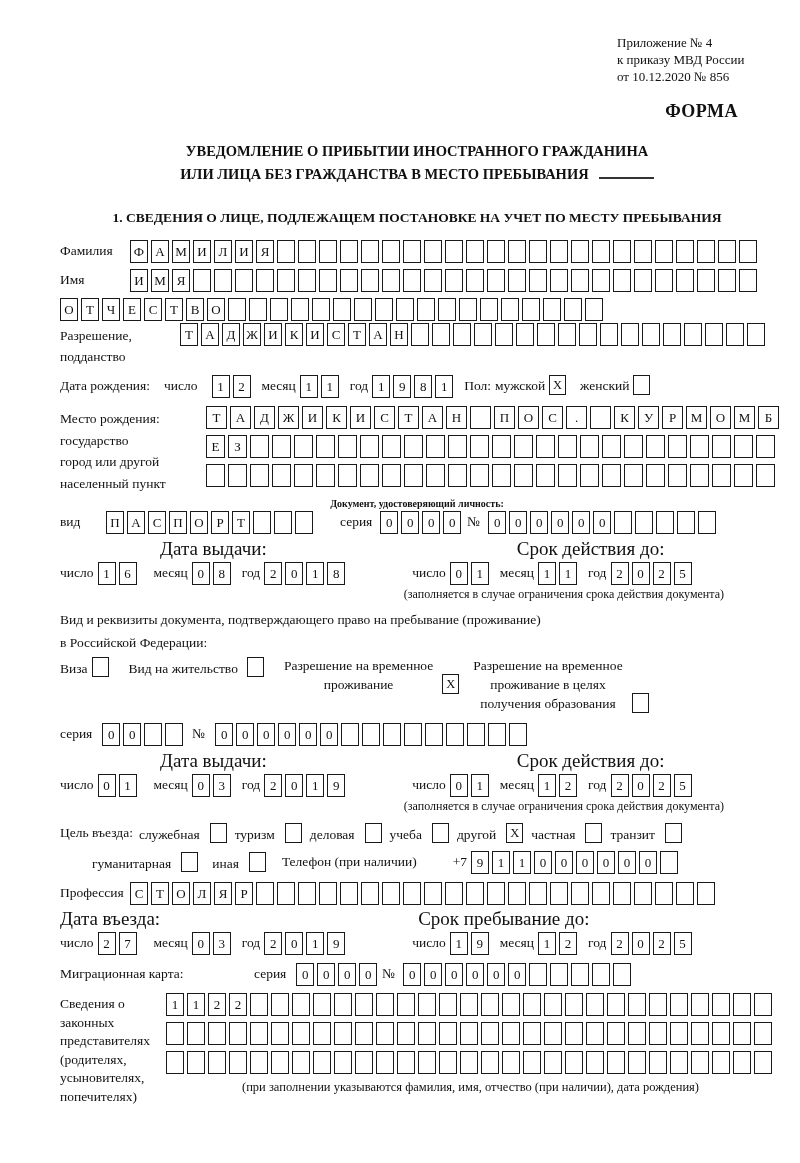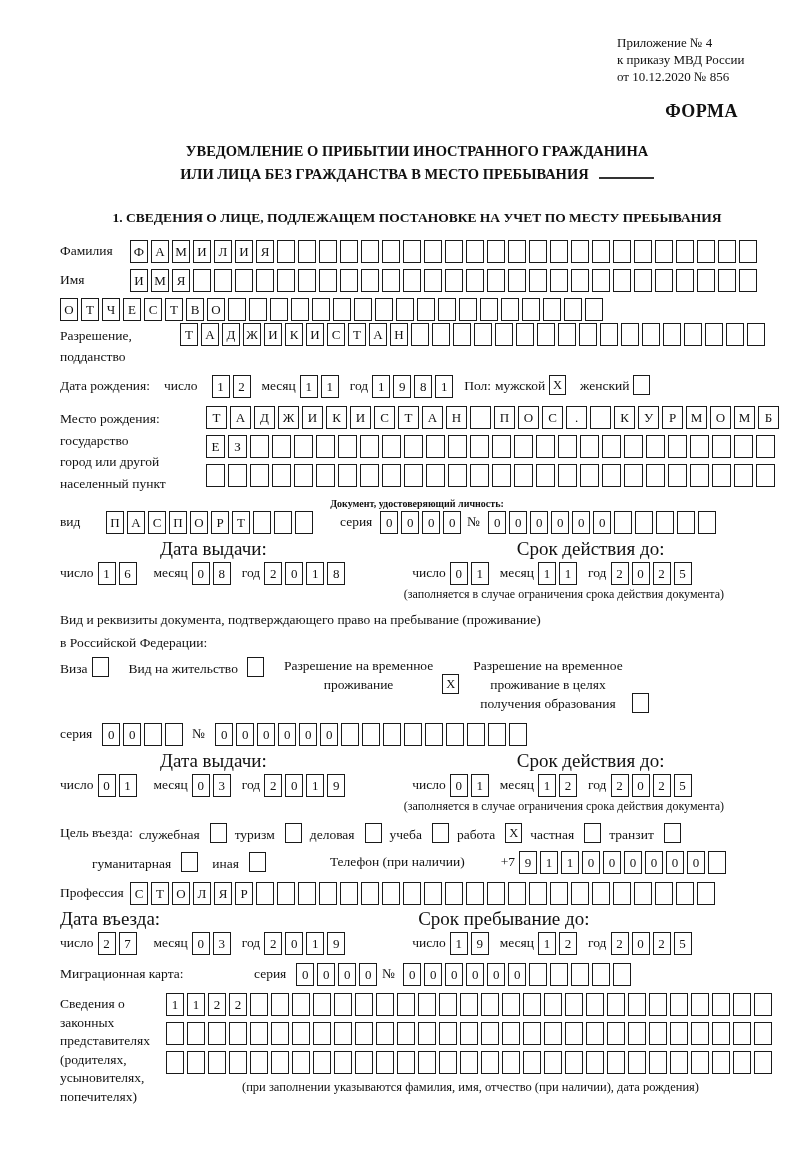--- a/index.html
+++ b/index.html
@@ -520,21 +520,21 @@
       </span>
     <span class="purpitem gap8">
         <span class="dlbl">деловая</span>
         <span class="cb"></span>
       </span>
     <span class="purpitem gap8">
         <span class="dlbl">учеба</span>
         <span class="cb"></span>
       </span>
     <span class="purpitem gap8">
-        <span class="dlbl">работа</span>
+        <span class="dlbl">другой</span>
         <span class="cb">X</span>
       </span>
     <span class="purpitem gap8">
         <span class="dlbl">частная</span>
         <span class="cb"></span>
       </span>
     <span class="purpitem gap8">
         <span class="dlbl">транзит</span>
         <span class="cb"></span>
       </span>
@@ -542,21 +542,21 @@
 
   <div class="row mt8">
     <span class="purpitem" style="margin-left:32px">
         <span class="dlbl">гуманитарная</span>
         <span class="cb"></span>
       </span>
     <span class="purpitem gap14">
         <span class="dlbl">иная</span>
         <span class="cb"></span>
       </span>
-    <span class="dlbl" style="margin-left:64px">Телефон (при наличии)</span>
+    <span class="dlbl" style="margin-left:16px">Телефон (при наличии)</span>
     <span class="dlbl" style="margin-left:32px">+7</span>
     <span class="cells">
         <span class="cell">9</span>
         <span class="cell">1</span>
         <span class="cell">1</span>
         <span class="cell">0</span>
         <span class="cell">0</span>
         <span class="cell">0</span>
         <span class="cell">0</span>
         <span class="cell">0</span>

